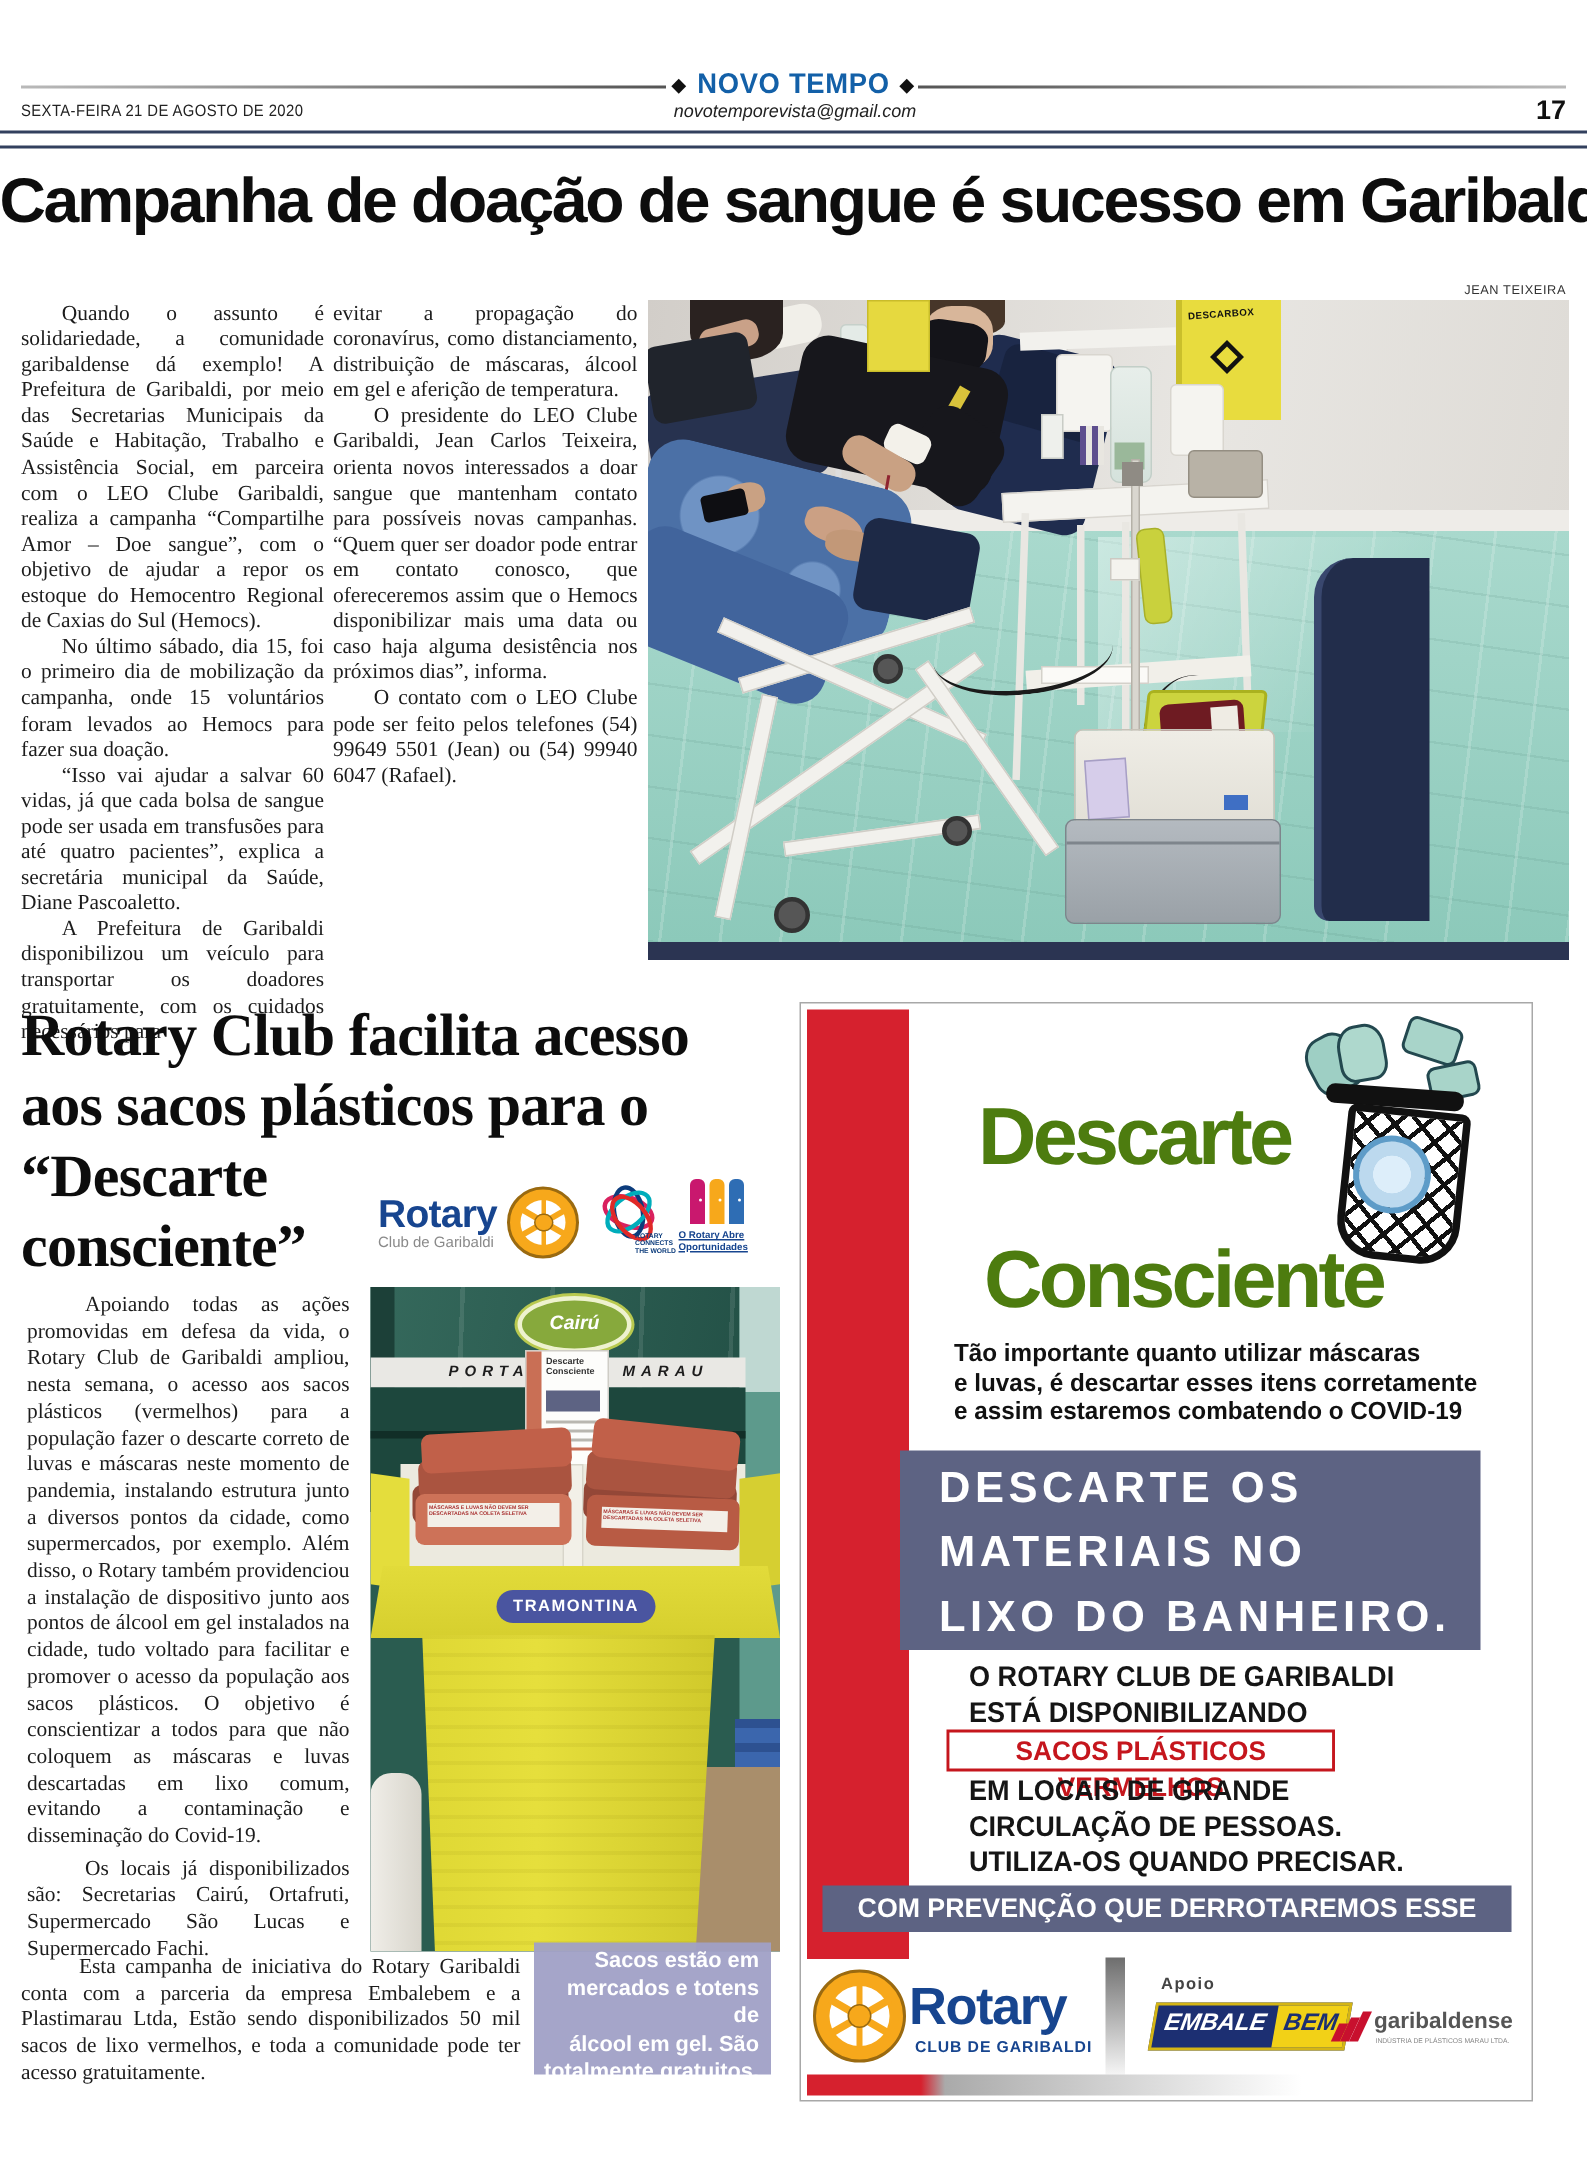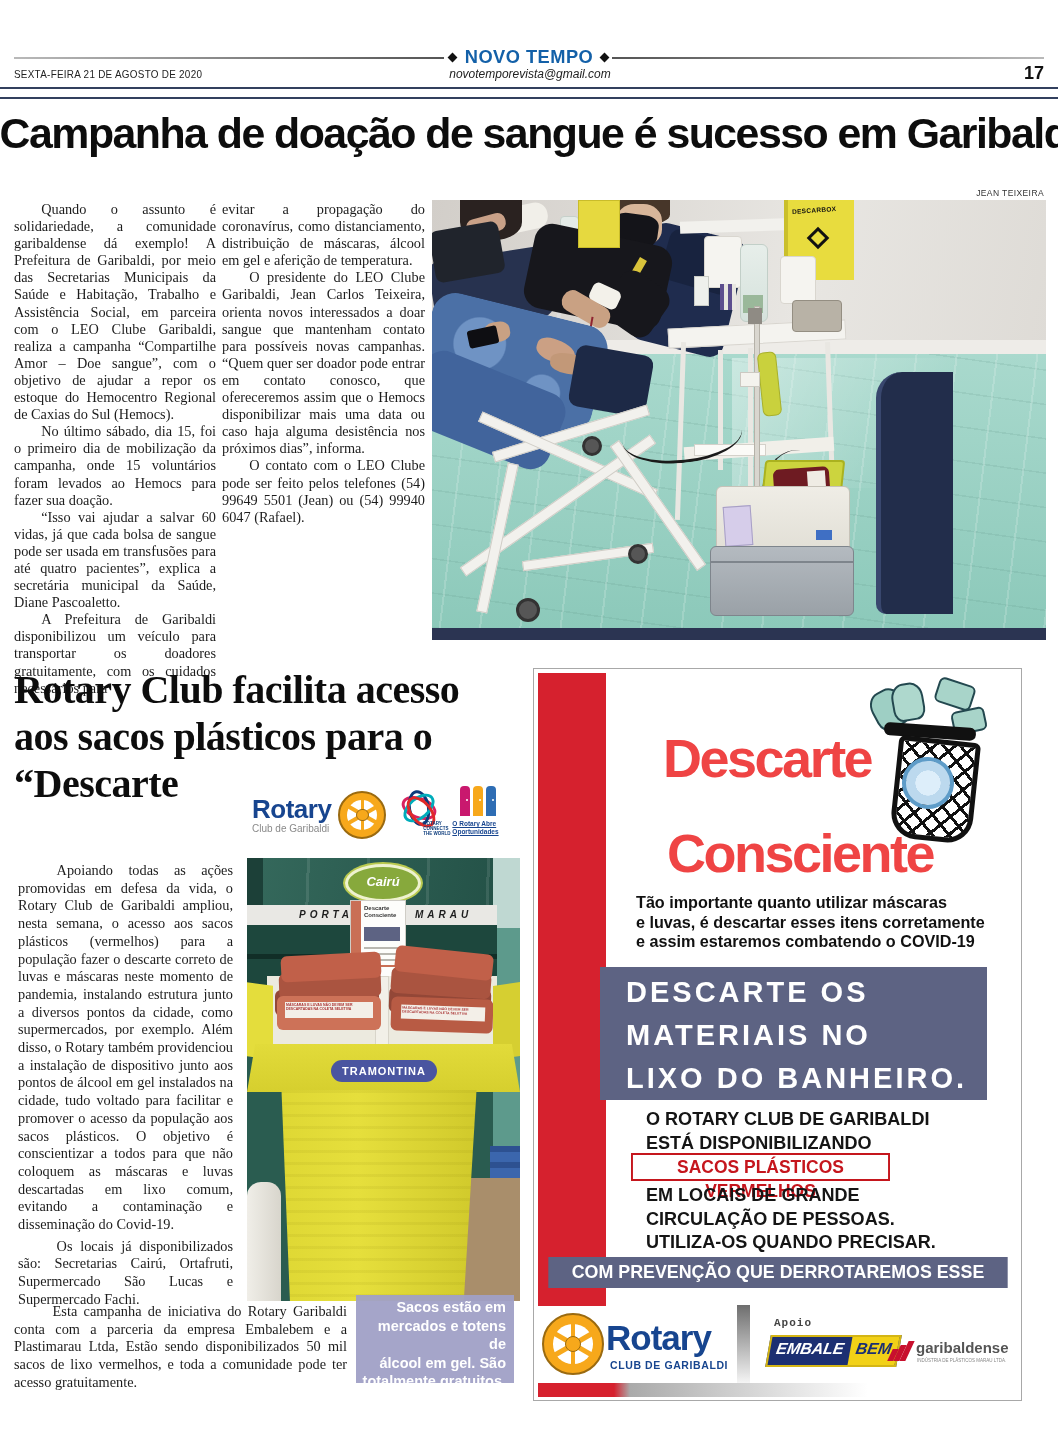--- a/index.html
+++ b/index.html
@@ -209,22 +209,22 @@
   .p2-crate{left:243px;top:288px;width:30px;height:126px;background:repeating-linear-gradient(180deg,#2d5191 0 6px,#3b66ad 6px 16px);}
   .p2-cyl{left:0;top:324px;width:34px;height:119px;background:linear-gradient(90deg,#f0eee8,#d8d5cc);border-radius:14px 14px 0 0;}
 
   .caption-box{left:356px;top:1295px;width:158px;height:88px;background:rgba(160,160,198,.95);
      color:#fff;font-family:"Liberation Sans",sans-serif;font-weight:bold;font-size:14.5px;
      line-height:18.5px;text-align:right;padding:3px 8px 0 4px;box-sizing:border-box;white-space:pre-line;}
 
   
   .ad{left:533px;top:668px;width:489px;height:733px;background:#fff;border:1px solid #a8a8a8;box-sizing:border-box;}
   .ad-redstripe{left:4px;top:4px;width:68px;height:633px;background:#d6212e;}
-  .ad-title{left:129px;top:64px;font-family:"Liberation Sans",sans-serif;font-weight:bold;
-     font-size:54px;line-height:51px;letter-spacing:-2.5px;color:#ef4444;z-index:3;transform:scaleX(1.0);}
+  .ad-title{left:118px;top:64px;font-family:"Liberation Sans",sans-serif;font-weight:bold;
+     font-size:54px;line-height:51px;letter-spacing:-2.5px;color:#4d7c0f;z-index:3;transform:scaleX(1.0);}
   .ad-title div:nth-child(2){margin-left:4px;margin-top:44px;}
   .trash{left:336px;top:12px;width:110px;height:155px;z-index:2;}
   .trash-rim{position:absolute;left:14px;top:44px;width:92px;height:13px;background:#111;border-radius:6px;transform:rotate(4deg);}
   .trash-body{position:absolute;left:24px;top:58px;width:72px;height:92px;border:5px solid #111;
      border-radius:6px 6px 26px 26px;transform:rotate(6deg);
      background:repeating-linear-gradient(45deg,#111 0 3px,transparent 3px 13px),
                 repeating-linear-gradient(-45deg,#111 0 3px,transparent 3px 13px),#fff;}
   .trash-virus{position:absolute;left:32px;top:76px;width:44px;height:44px;border-radius:50%;
      background:radial-gradient(circle,#ddeefa 0 40%,#bcd9ee 41% 100%);border:4px solid #5e9cc8;transform:rotate(6deg);}
   .trash-glove{position:absolute;left:2px;top:8px;width:30px;height:36px;background:#9ecfc4;border:2px solid #23484f;
@@ -250,21 +250,21 @@
   .ad-slate2{left:12px;top:588px;width:464px;height:31px;background:#5d6383;color:#fff;text-align:center;
      font-family:"Liberation Sans",sans-serif;font-weight:bold;font-size:18px;line-height:31px;transform:scaleX(.99);}
   .ad-gradbar{left:4px;top:714px;width:330px;height:14px;
      background:linear-gradient(to right,#d6212e 0,#d6212e 76px,#aaa 92px,rgba(255,255,255,0) 100%);}
   .wheel-lg{left:8px;top:644px;width:58px;height:58px;}
   .ad-rotary{left:72px;top:652px;font-family:"Liberation Sans",sans-serif;font-weight:bold;
      font-size:35px;line-height:33px;color:#17458f;letter-spacing:-1px;}
   .ad-rotary-sub{left:76px;top:690px;font-family:"Liberation Sans",sans-serif;font-weight:bold;
      font-size:10.5px;color:#17458f;letter-spacing:.6px;}
   .ad-vbar{left:203px;top:636px;width:13px;height:78px;background:linear-gradient(#6e6e6e,#f5f5f5);}
-  .ad-apoio{left:240px;top:648px;font-family:Liberation Mono, monospace;font-weight:bold;font-size:11px;color:#444;letter-spacing:1px;text-align:right;}
+  .ad-apoio{left:240px;top:648px;font-family:Liberation Sans, sans-serif;font-weight:bold;font-size:11px;color:#444;letter-spacing:1px;text-align:right;}
   .embale{left:234px;top:666px;height:28px;display:flex;transform:skewX(-10deg);border:2px solid #d4b515;background:#1c2f72;}
   .embale span{font-family:"Liberation Sans",sans-serif;font-weight:bold;font-style:italic;font-size:16px;line-height:24px;padding:0 6px;}
   .embale .e-left{color:#fff;}
   .embale .e-right{background:#f2d117;color:#1c2f72;}
   .plasti{left:356px;top:668px;width:120px;}
   .plasti-icon{position:absolute;left:0;top:4px;width:22px;height:20px;}
   .plasti-icon i{position:absolute;width:6px;background:#c8102e;transform:skewX(-25deg);}
   .plasti-icon i:nth-child(1){left:0;top:8px;height:12px;}
   .plasti-icon i:nth-child(2){left:7px;top:4px;height:16px;}
   .plasti-icon i:nth-child(3){left:14px;top:0;height:20px;}
@@ -382,20 +382,21 @@
     <div class="abs p1-chip"></div>
     <div class="abs p1-cooler"></div>
     <div class="abs p1-bench"></div>
     <div class="abs p1-bottomstrip"></div>
   </div>
 
   <div class="abs headline2">
     <div>Rotary Club facilita acesso</div>
     <div>aos sacos plásticos para o</div>
     <div>“Descarte</div>
+    <div>consciente”</div>
   </div>
 
   <div class="abs logo-cluster">
     <div>
       <div class="rotary-word">Rotary</div>
       <div class="rotary-club">Club de Garibaldi</div>
     </div>
     <div class="wheel wheel-md">
       <div class="inner"></div>
       <div class="spoke"></div>

